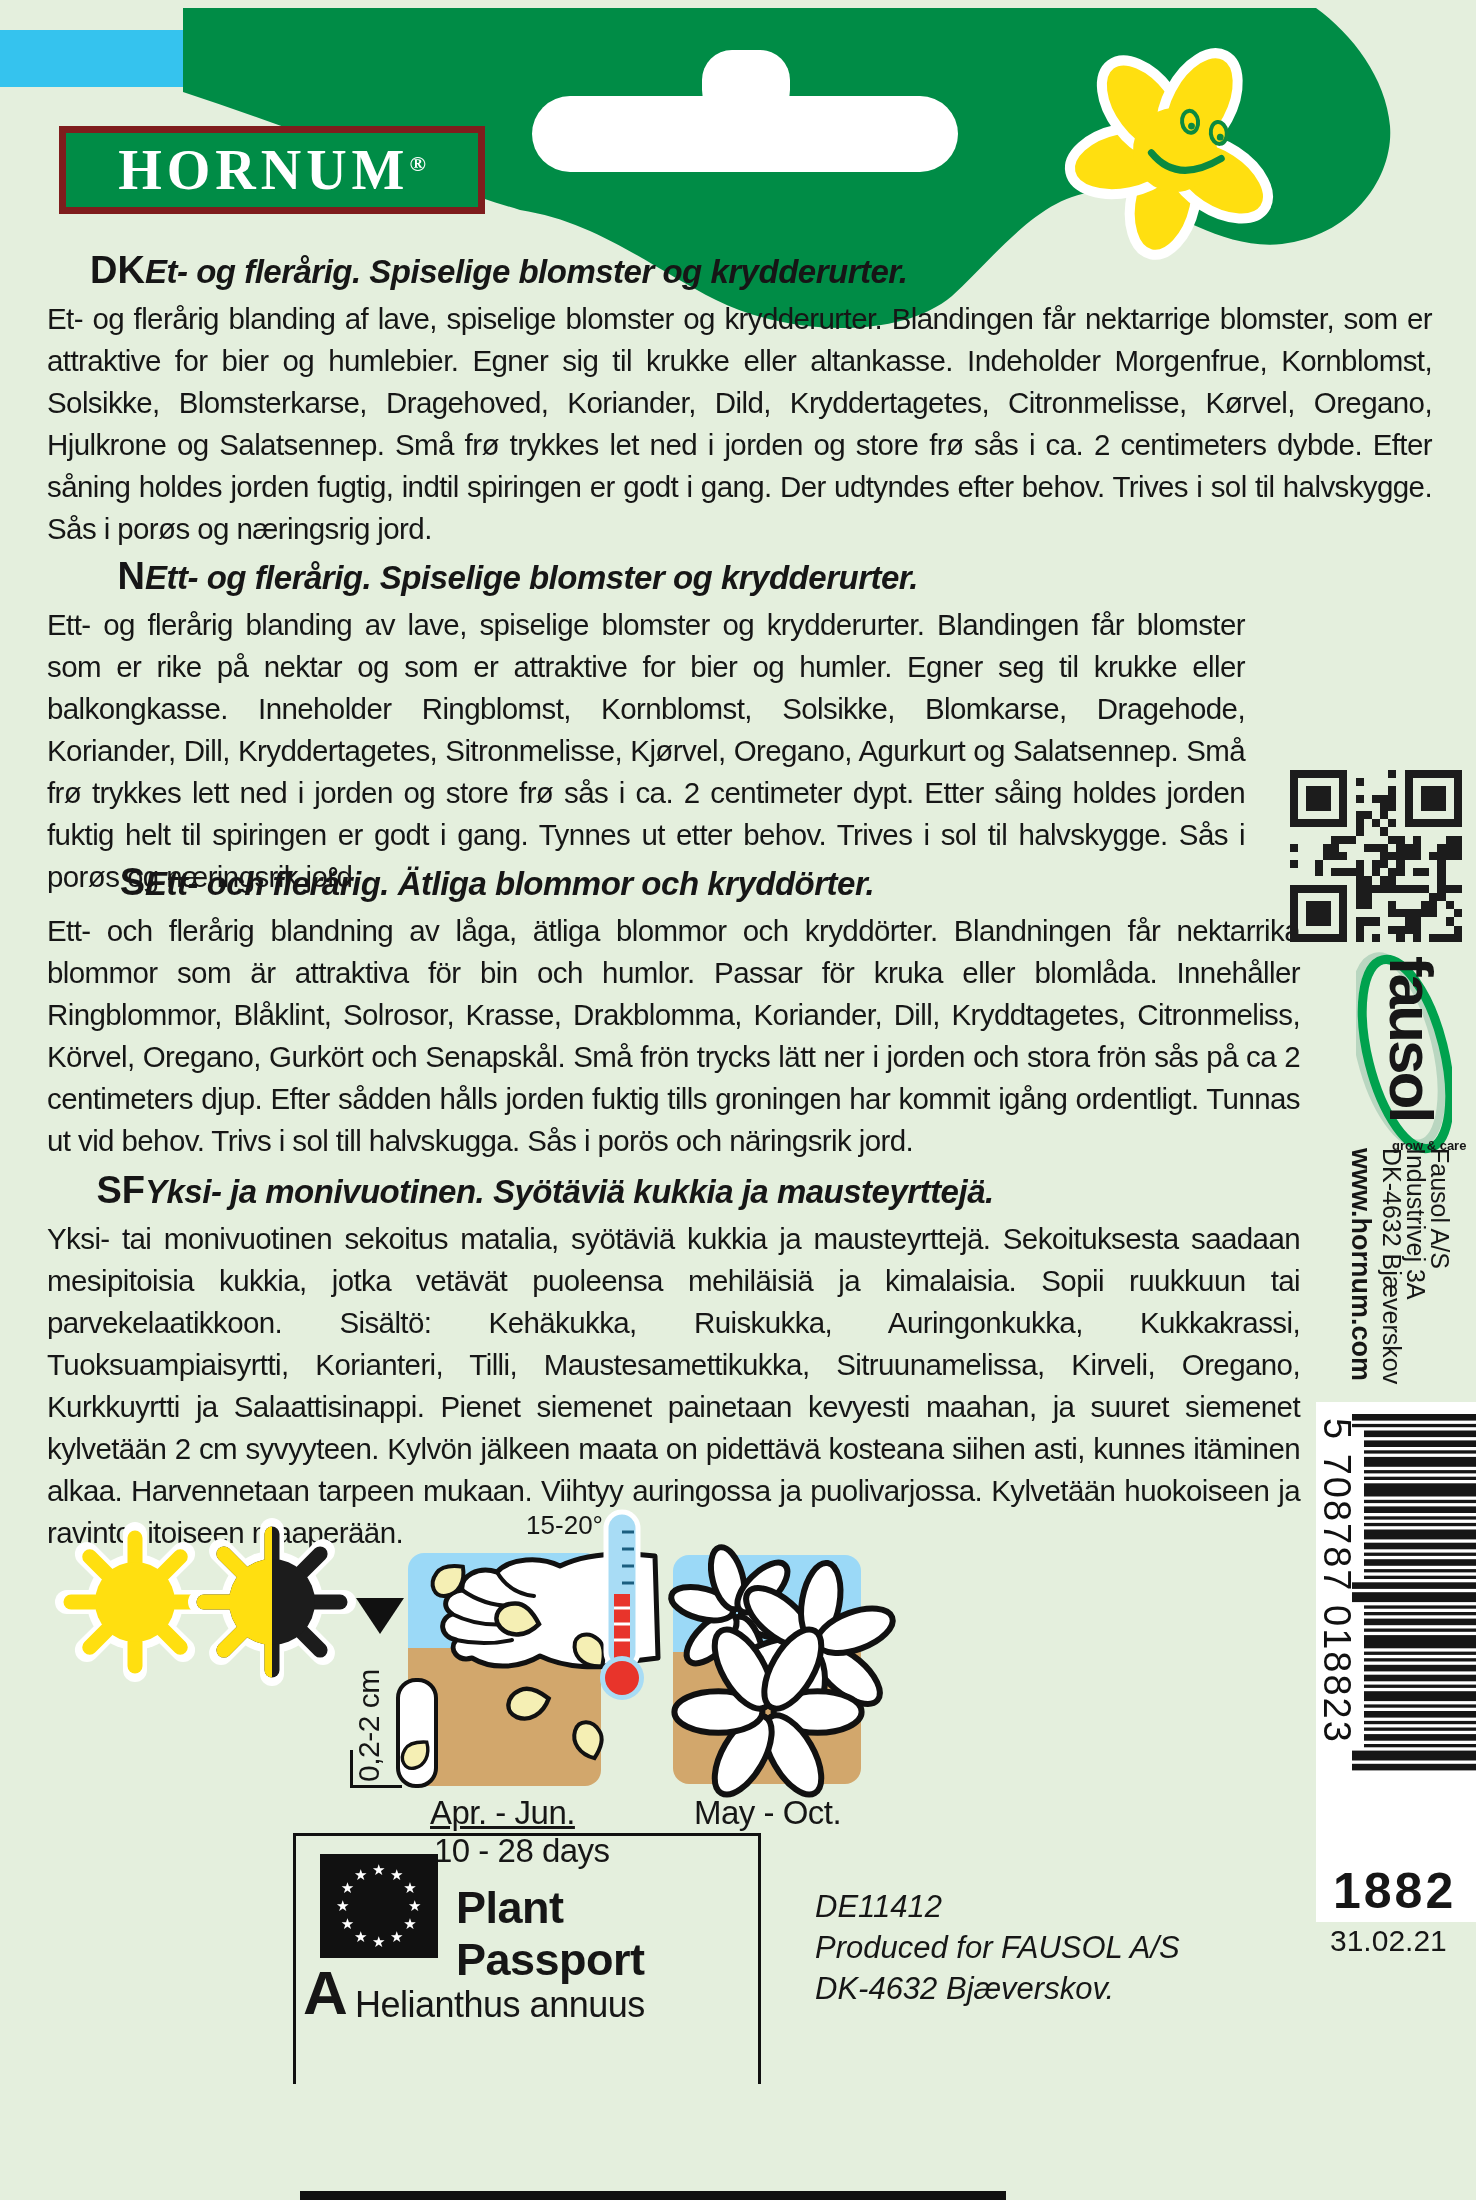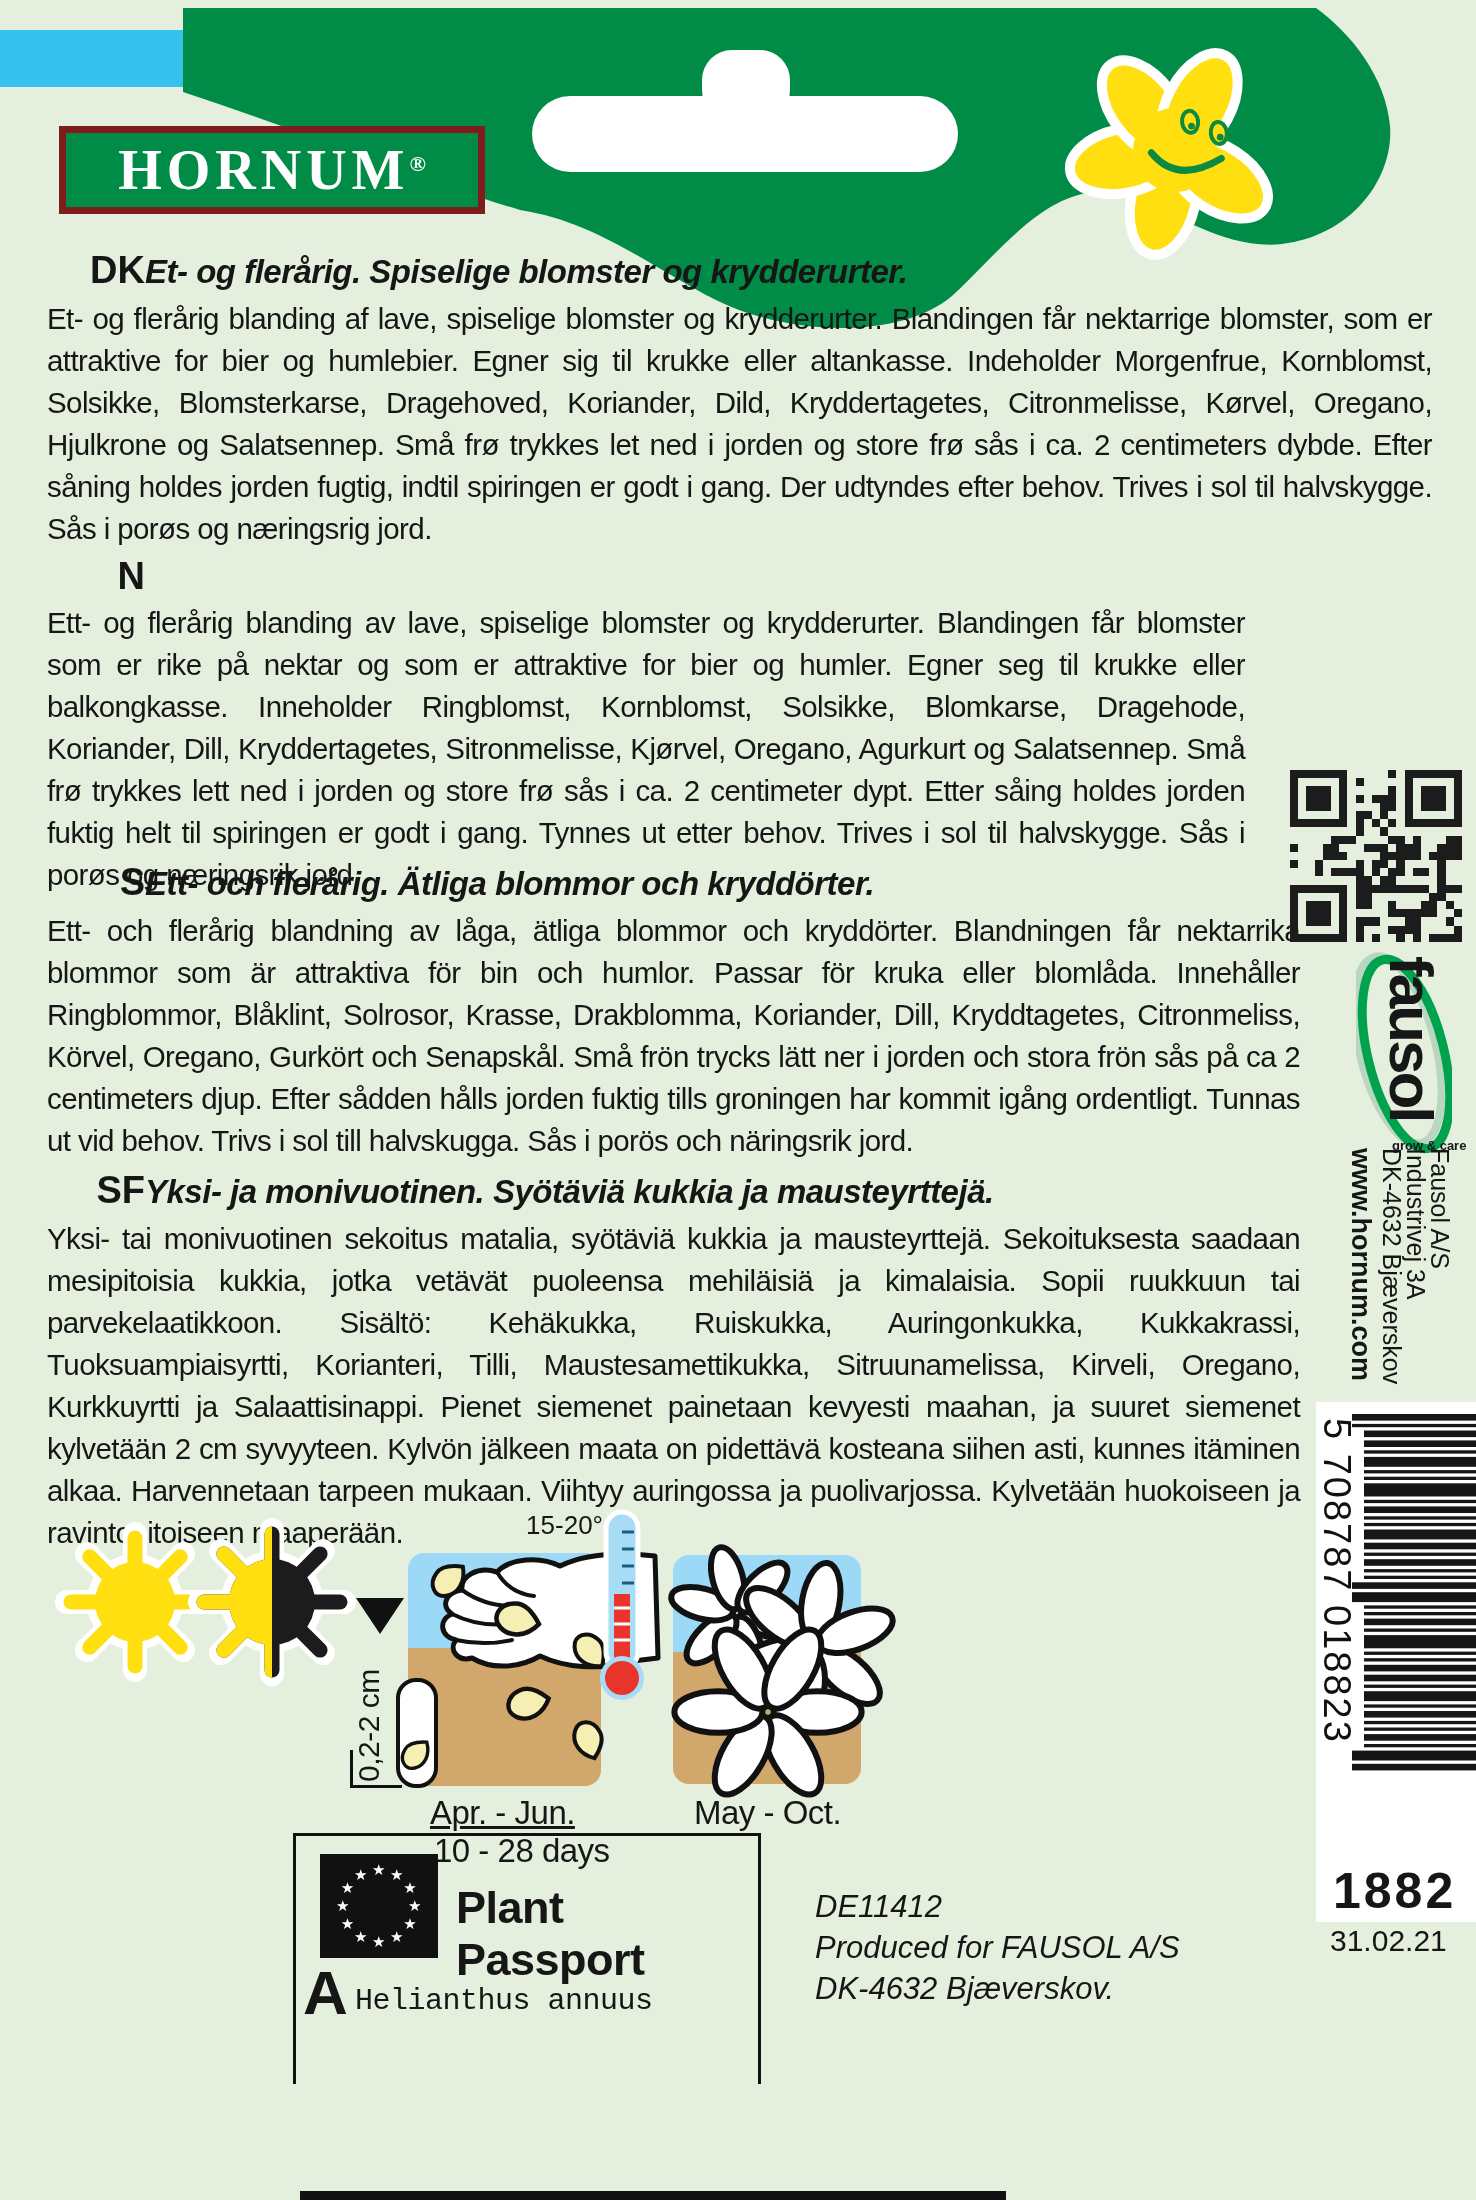--- a/index.html
+++ b/index.html
@@ -57,21 +57,21 @@
       border-top:36px solid #111;}
   .depth-vline{position:absolute; left:350px; top:1750px; width:3px; height:38px; background:#111;}
   .depth-hline{position:absolute; left:350px; top:1785px; width:52px; height:3px; background:#111;}
   
   #passport-box{position:absolute; left:293px; top:1833px; width:462px; height:248px;
       border:3px solid #111; border-bottom:none;}
   #eu-flag{position:absolute; left:24px; top:18px; width:118px; height:104px; background:#111;}
   #eu-flag .star{position:absolute; color:#fff; font-size:15px; line-height:1;}
   #pp-title{position:absolute; left:160px; top:46px; font-size:45px; font-weight:bold; letter-spacing:-0.5px;}
   #pp-letter{position:absolute; left:7px; top:126px; font-size:62px; font-weight:bold; line-height:1;}
-  #pp-species{position:absolute; left:59px; top:148px; font-size:30px; letter-spacing:-0.5px;font-family:Liberation Mono, monospace;}
+  #pp-species{position:absolute; left:59px; top:148px; font-size:36px; letter-spacing:-0.5px;}
   #producer{position:absolute; left:815px; top:1886px; font-style:italic; font-size:31px; line-height:41px;}
   .bottom-strip{position:absolute; left:300px; top:2191px; width:706px; height:9px; background:#111;}
 </style>
 </head>
 <body>
 
 <div class="page">
 
   <svg id="band" width="1476" height="340" viewBox="0 0 1476 340">
     <path d="M183,8 L1316,8 C1352,34 1386,78 1390,126 C1394,178 1352,236 1282,244
@@ -109,20 +109,21 @@
     <div class="sec-head">
       <span class="sec-code">DK</span>
       <span class="sec-title">Et- og flerårig. Spiselige blomster og krydderurter.</span>
     </div>
     <div class="sec-body">Et- og flerårig blanding af lave, spiselige blomster og krydderurter. Blandingen får nektarrige blomster, som er attraktive for bier og humlebier. Egner sig til krukke eller altankasse. Indeholder Morgenfrue, Kornblomst, Solsikke, Blomsterkarse, Dragehoved, Koriander, Dild, Kryddertagetes, Citronmelisse, Kørvel, Oregano, Hjulkrone og Salatsennep. Små frø trykkes let ned i jorden og store frø sås i ca. 2 centimeters dybde. Efter såning holdes jorden fugtig, indtil spiringen er godt i gang. Der udtyndes efter behov. Trives i sol til halvskygge. Sås i porøs og næringsrig jord.</div>
   </div>
 
   <div class="section" style="top:556px; width:1390px;">
     <div class="sec-head">
       <span class="sec-code">N</span>
+      <span class="sec-title">Ett- og flerårig. Spiselige blomster og krydderurter.</span>
     </div>
     <div class="sec-body"><span class="qr-spacer"></span><span>Ett- og flerårig blanding av lave, spiselige blomster og krydderurter. Blandingen får blomster som er rike på nektar og som er attraktive for bier og humler. Egner seg til krukke eller balkongkasse. Inneholder Ringblomst, Kornblomst, Solsikke, Blomkarse, Dragehode, Koriander, Dill, Kryddertagetes, Sitronmelisse, Kjørvel, Oregano, Agurkurt og Salatsennep. Små frø trykkes lett ned i jorden og store frø sås i ca. 2 centimeter dypt. Etter såing holdes jorden fuktig helt til spiringen er godt i gang. Tynnes ut etter behov. Trives i sol til halvskygge. Sås i porøs og næringsrik jord.</span></div>
   </div>
 
   <div class="section" style="top:862px; width:1253px;">
     <div class="sec-head">
       <span class="sec-code">S</span>
       <span class="sec-title">Ett- och flerårig. Ätliga blommor och kryddörter.</span>
     </div>
     <div class="sec-body">Ett- och flerårig blandning av låga, ätliga blommor och kryddörter. Blandningen får nektarrika blommor som är attraktiva för bin och humlor. Passar för kruka eller blomlåda. Innehåller Ringblommor, Blåklint, Solrosor, Krasse, Drakblomma, Koriander, Dill, Kryddtagetes, Citronmeliss, Körvel, Oregano, Gurkört och Senapskål. Små frön trycks lätt ner i jorden och stora frön sås på ca 2 centimeters djup. Efter sådden hålls jorden fuktig tills groningen har kommit igång ordentligt. Tunnas ut vid behov. Trivs i sol till halvskugga. Sås i porös och näringsrik jord.</div>

